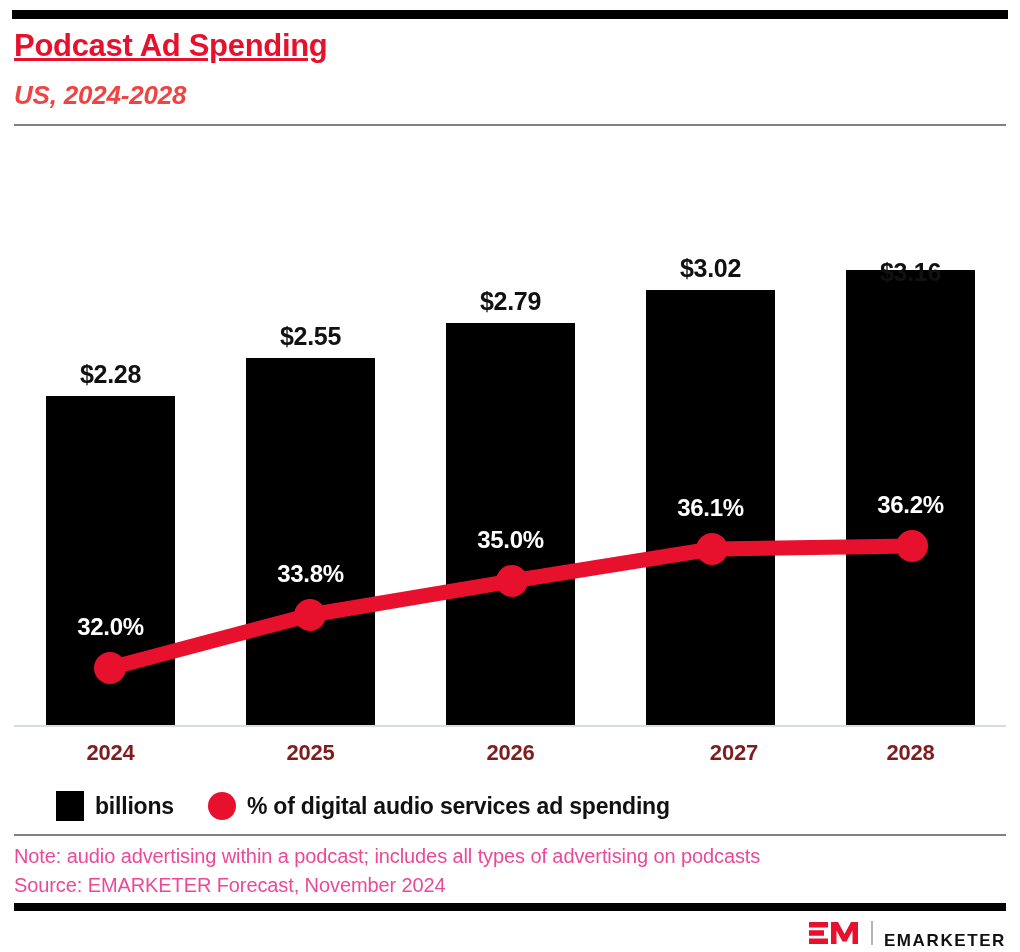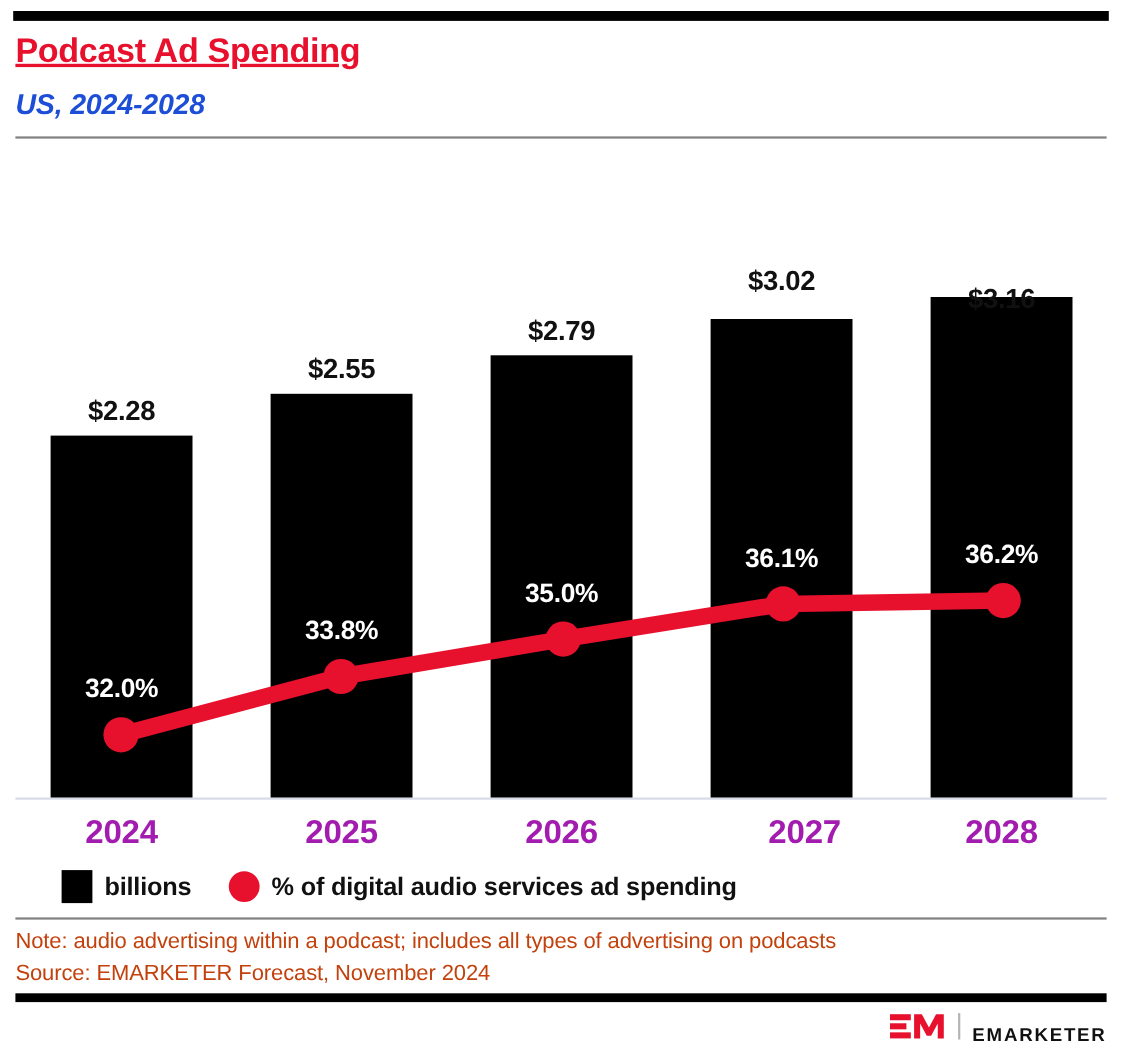--- a/index.html
+++ b/index.html
@@ -41,21 +41,21 @@
     white-space: nowrap;
     text-decoration: underline;
   }
   .chart-subtitle {
     position: absolute;
     left: 14px;
     top: 80px;
     font-size: 26px;
     font-style: italic;
     font-weight: bold;
-    color: #1d4ed8;
+    color: #ef4444;
     letter-spacing: -0.2px;
     white-space: nowrap;
   }
   .header-rule {
     position: absolute;
     left: 14px;
     top: 124px;
     width: 992px;
     height: 2px;
     background: #808080;
@@ -105,23 +105,23 @@
     top: 0;
     width: 1020px;
     height: 740px;
     pointer-events: none;
   }
 
   
   .xtick {
     position: absolute;
     top: 740px;
-    font-size: 30px;
-    font-weight: bold;
-    color: #a21caf;
+    font-size: 22px;
+    font-weight: bold;
+    color: #7f1d1d;
     text-align: center;
     letter-spacing: -0.2px;
   }
 
   
   #legend {
     position: absolute;
     left: 14px;
     top: 789px;
     height: 34px;
@@ -161,21 +161,21 @@
     width: 992px;
     height: 2px;
     background: #808080;
   }
 
   
   .footnote {
     position: absolute;
     left: 14px;
     font-size: 20px;
-    color: #c2410c;
+    color: #ec4899;
     letter-spacing: -0.1px;
     white-space: nowrap;
   }
   .note-line  { top: 845px; }
   .source-line{ top: 874px; }
   .bottom-rule {
     position: absolute;
     left: 14px;
     top: 903px;
     width: 992px;
@@ -226,21 +226,21 @@
 
     <div class="bar" style="left:46px;  width:129px; top:396px; height:329px;"></div>
     <div class="bar" style="left:246px; width:129px; top:358px; height:367px;"></div>
     <div class="bar" style="left:446px; width:129px; top:323px; height:402px;"></div>
     <div class="bar" style="left:646px; width:129px; top:290px; height:435px;"></div>
     <div class="bar" style="left:846px; width:129px; top:270px; height:455px;"></div>
 
     <div class="bar-label" style="left:46px;  width:129px; top:360px;">$2.28</div>
     <div class="bar-label" style="left:246px; width:129px; top:322px;">$2.55</div>
     <div class="bar-label" style="left:446px; width:129px; top:287px;">$2.79</div>
-    <div class="bar-label" style="left:646px; width:129px; top:242px;">$3.02</div>
+    <div class="bar-label" style="left:646px; width:129px; top:254px;">$3.02</div>
     <div class="bar-label" style="left:846px; width:129px; top:234px;margin-top:24px;">$3.16</div>
 
     <svg id="line-svg" viewBox="0 0 1020 740">
       <polyline points="110,668 310,615 512,581 712,549 912,546" fill="none" stroke="#E8112D" stroke-width="15" stroke-linecap="round" stroke-linejoin="round"></polyline>
       <circle cx="110" cy="668" r="16" fill="#E8112D"></circle>
       <circle cx="310" cy="615" r="16" fill="#E8112D"></circle>
       <circle cx="512" cy="581" r="16" fill="#E8112D"></circle>
       <circle cx="712" cy="549" r="16" fill="#E8112D"></circle>
       <circle cx="912" cy="546" r="16" fill="#E8112D"></circle>
     </svg>
@@ -248,21 +248,21 @@
     <div class="pct-label" style="left:46px;  width:129px; top:613px;">32.0%</div>
     <div class="pct-label" style="left:246px; width:129px; top:560px;">33.8%</div>
     <div class="pct-label" style="left:446px; width:129px; top:526px;">35.0%</div>
     <div class="pct-label" style="left:646px; width:129px; top:494px;">36.1%</div>
     <div class="pct-label" style="left:846px; width:129px; top:491px;">36.2%</div>
   </div>
 
   <div class="xtick" style="left:46px;  width:129px;">2024</div>
   <div class="xtick" style="left:246px; width:129px;">2025</div>
   <div class="xtick" style="left:446px; width:129px;">2026</div>
-  <div class="xtick" style="left:667px; width:129px;">2027</div>
+  <div class="xtick" style="left:629px; width:129px;text-align:right;">2027</div>
   <div class="xtick" style="left:846px; width:129px;">2028</div>
 
   <div id="legend">
     <div class="legend-item">
       <span class="swatch-square"></span>
       <span class="legend-label">billions</span>
     </div>
     <div class="legend-item">
       <span class="swatch-circle"></span>
       <span class="legend-label">% of digital audio services ad spending</span>

